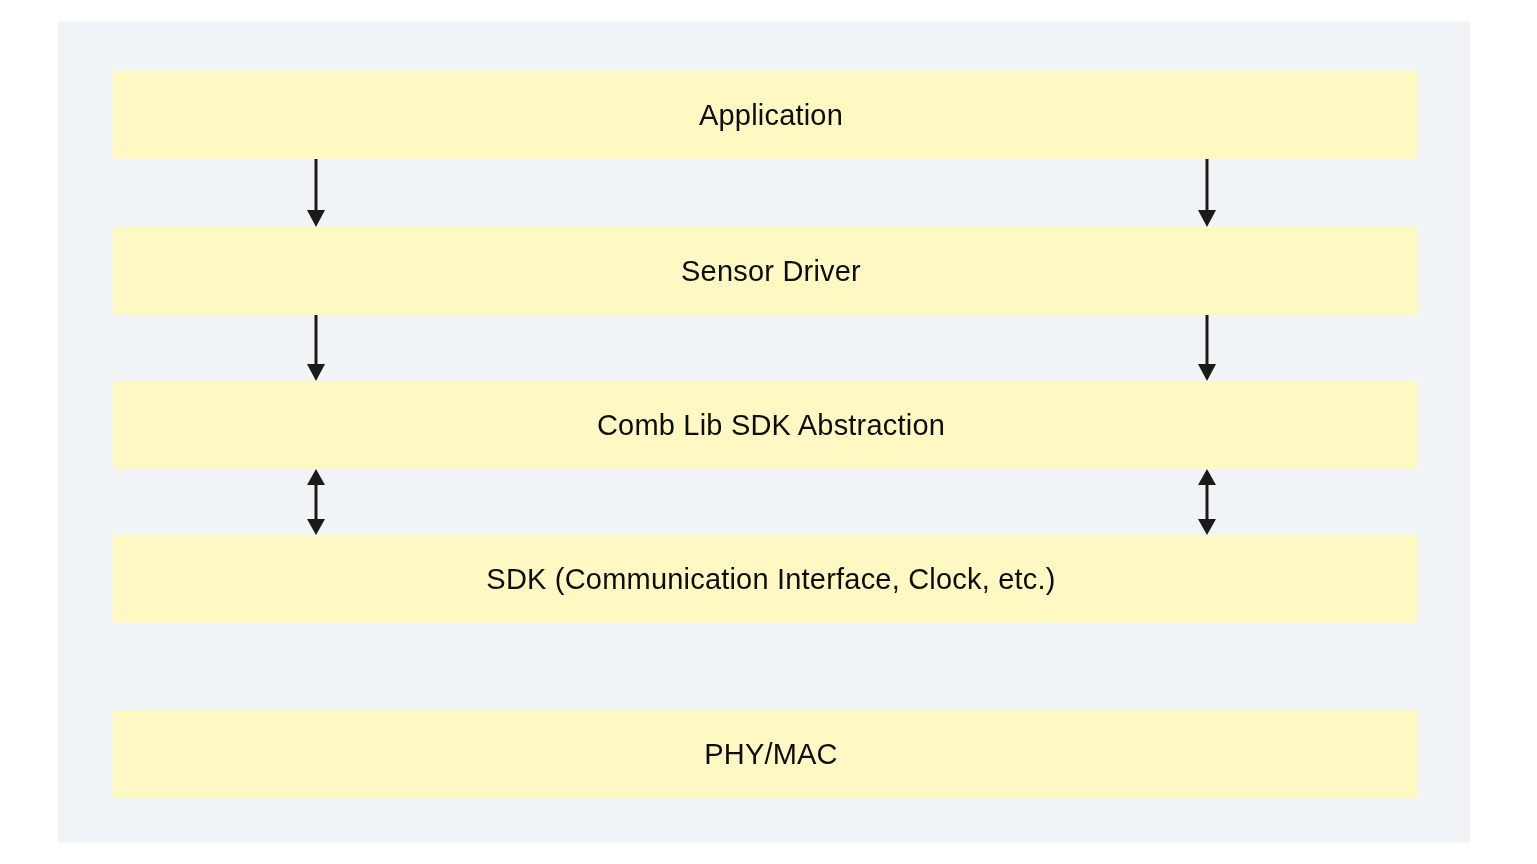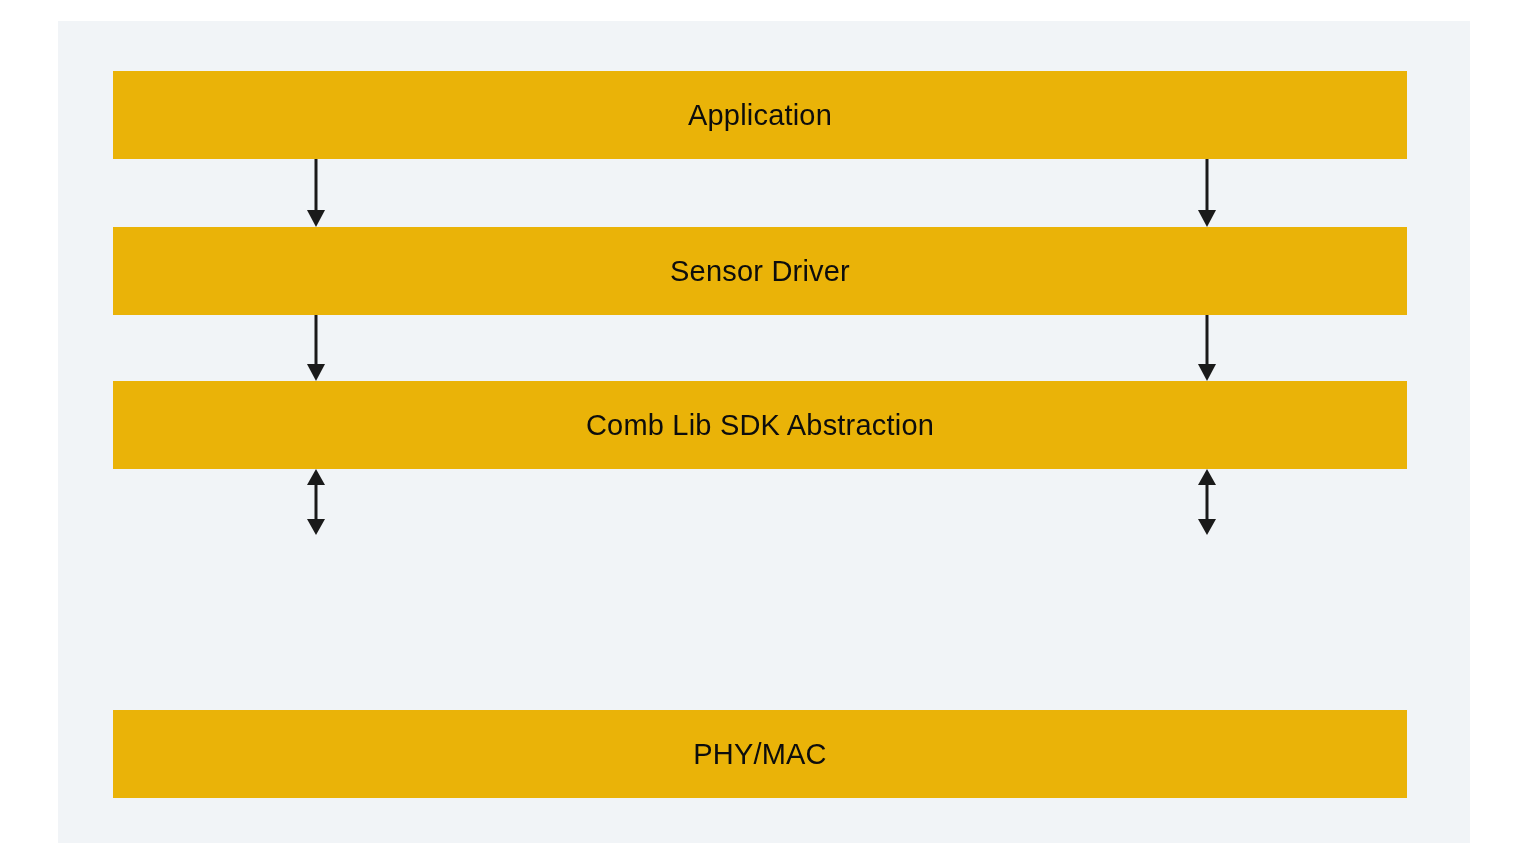--- a/index.html
+++ b/index.html
@@ -21,24 +21,25 @@
     top: 21px;
     width: 1412px;
     height: 822px;
     background: #f1f4f7;
   }
   .bar {
     position: absolute;
     left: 55px;
     width: 1294px;
     height: 88px;
-    background: #eab308;
+    background: #fef9c3;
     display: flex;
     align-items: center;
     justify-content: center;
+    padding-left: 11px;
   }
   .bar-label {
     font-size: 29px;
     line-height: 1;
     color: #0d0d0d;
     letter-spacing: 0.2px;
     white-space: nowrap;
   }
   .bar-1 { top: 50px; }
   .bar-2 { top: 206px; }
@@ -69,20 +70,23 @@
     </div>
 
     <div class="bar bar-2">
       <span class="bar-label">Sensor Driver</span>
     </div>
 
     <div class="bar bar-3">
       <span class="bar-label">Comb Lib SDK Abstraction</span>
     </div>
 
+    <div class="bar bar-4">
+      <span class="bar-label">SDK (Communication Interface, Clock, etc.)</span>
+    </div>
 
     <div class="bar bar-5">
       <span class="bar-label">PHY/MAC</span>
     </div>
 
     <svg class="arrow arrow-col-left arrow-gap-1" viewBox="0 0 24 68">
       <line x1="12" y1="0" x2="12" y2="53"></line>
       <polygon points="3,51 21,51 12,68"></polygon>
     </svg>
     <svg class="arrow arrow-col-right arrow-gap-1" viewBox="0 0 24 68">

